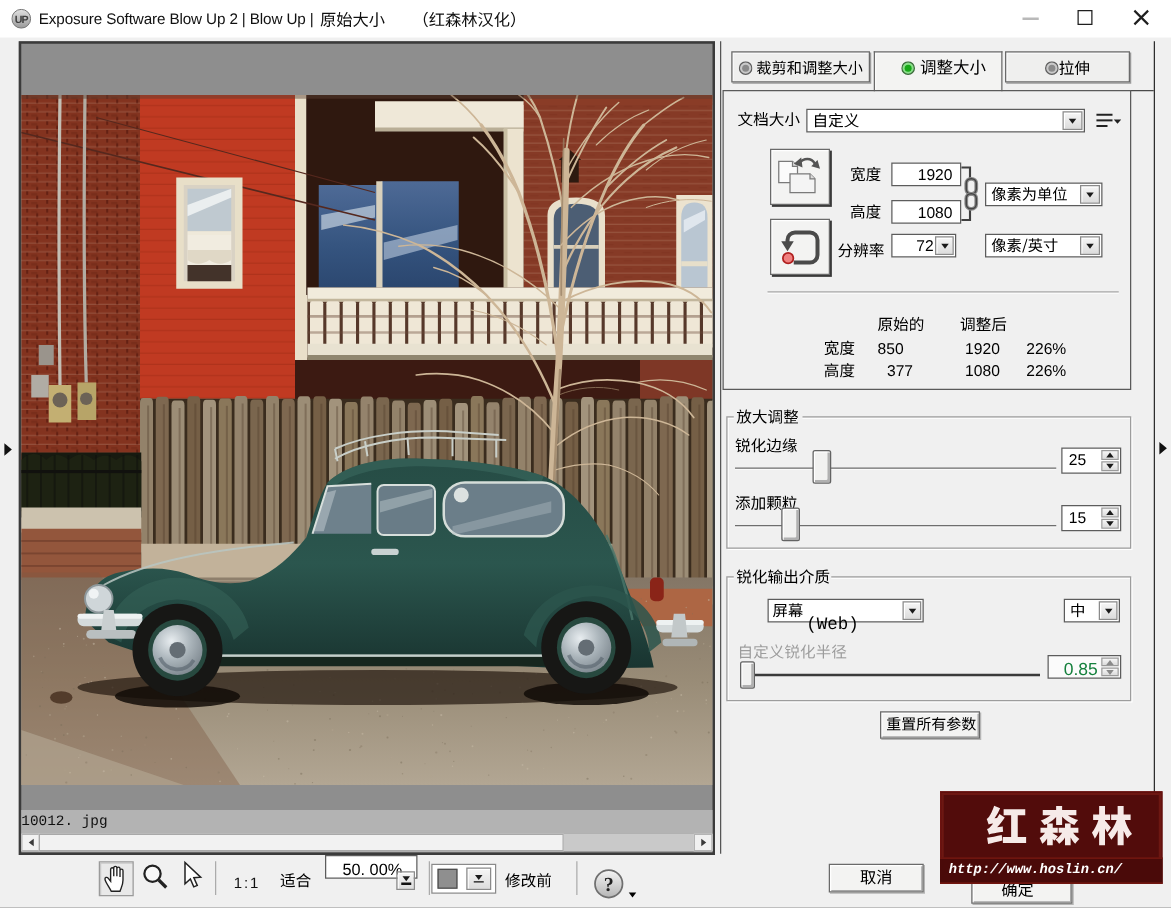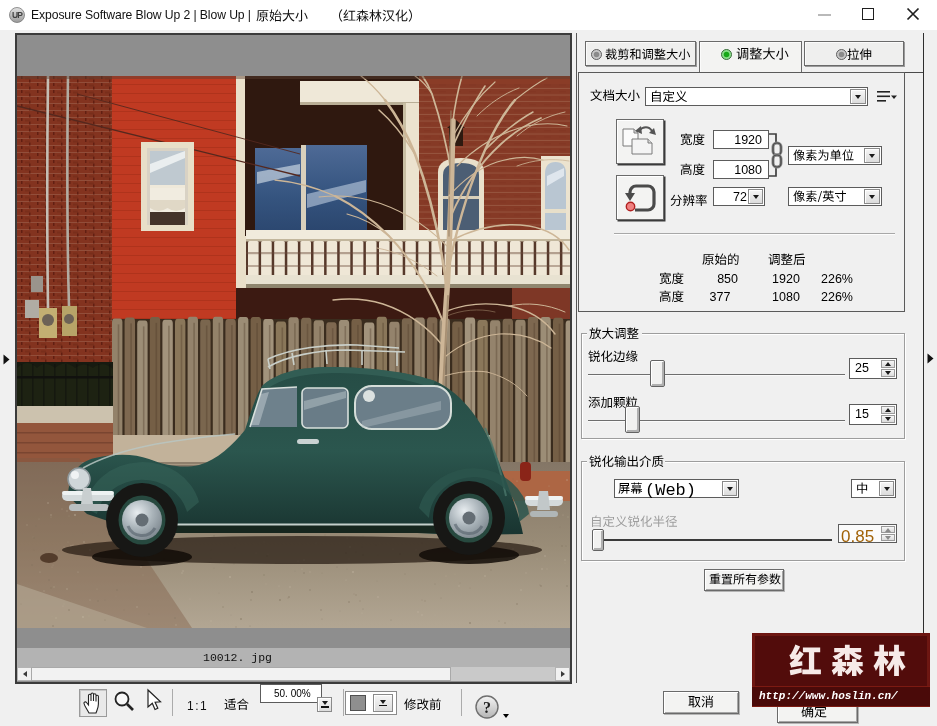--- a/index.html
+++ b/index.html
@@ -33,21 +33,21 @@
 <svg style="position:absolute;left:330px;top:9px" width="91" height="13" viewBox="0 0 91 13">
     <path d="M9 6.5C9 9 10.1 11.1 11.6 12.7L12.4 12.3C10.9 10.7 10 8.8 10 6.5C10 4.2 10.9 2.3 12.4 0.7L11.6 0.3C10.1 1.9 9 4 9 6.5Z M13.5 10.8 13.7 11.8C14.9 11.5 16.6 11.1 18.2 10.8L18.1 9.8C16.4 10.2 14.7 10.6 13.5 10.8ZM13.8 5.9C14 5.8 14.3 5.8 16 5.6C15.4 6.4 14.8 7 14.6 7.3C14.1 7.7 13.8 8 13.5 8.1C13.7 8.4 13.8 8.8 13.9 9C14.2 8.9 14.6 8.8 18.2 8.2C18.2 8 18.2 7.6 18.2 7.4L15.3 7.8C16.4 6.6 17.5 5.2 18.4 3.8L17.5 3.2C17.3 3.7 17 4.2 16.6 4.7L14.9 4.8C15.7 3.7 16.5 2.3 17.2 0.9L16.2 0.5C15.6 2.1 14.6 3.7 14.2 4.2C13.9 4.6 13.7 4.9 13.4 5C13.5 5.2 13.7 5.7 13.8 5.9ZM18.3 10.7V11.6H25.4V10.7H22.4V2.7H25.2V1.7H18.5V2.7H21.3V10.7Z M32 0.5V2H27.4V2.8H31.1C30 4 28.4 4.9 26.9 5.4C27.1 5.5 27.4 5.9 27.5 6.1C29.1 5.5 30.8 4.4 32 3.1V6.2H32.9V3.1C34.1 4.4 35.9 5.5 37.6 6.1C37.7 5.8 38 5.4 38.2 5.3C36.6 4.8 34.9 3.9 33.8 2.8H37.7V2H32.9V0.5ZM29 5.8V7.4H26.7V8.2H28.7C28.1 9.3 27.2 10.3 26.4 10.9C26.5 11.1 26.7 11.5 26.8 11.8C27.7 11.2 28.4 10.2 29 9.1V12.5H30V9.4C30.5 9.9 31.1 10.4 31.3 10.6L31.9 9.9C31.6 9.7 30.4 8.9 30 8.5V8.2H31.9V7.4H30V5.8ZM34.7 5.8V7.4H32.4V8.2H34.1C33.5 9.5 32.5 10.6 31.4 11.2C31.6 11.4 31.9 11.7 32 11.9C33 11.3 34 10.1 34.7 8.8V12.5H35.6V8.8C36.3 10 37.2 11.2 38 11.9C38.2 11.6 38.5 11.3 38.7 11.1C37.8 10.5 36.8 9.4 36.1 8.2H38.4V7.4H35.6V5.8Z M47.8 0.5V3.3H45.4V4.3H47.6C46.9 6.3 45.7 8.5 44.5 9.7C44.7 9.9 45 10.3 45.1 10.6C46.1 9.5 47.1 7.9 47.8 6.1V12.5H48.7V6C49.3 7.7 50.1 9.3 50.9 10.3C51.1 10 51.4 9.7 51.6 9.5C50.6 8.4 49.6 6.3 49 4.3H51.2V3.3H48.7V0.5ZM42 0.5V3.3H39.7V4.3H41.9C41.4 6.1 40.4 8.1 39.4 9.2C39.5 9.4 39.8 9.8 39.9 10.1C40.7 9.2 41.5 7.6 42 6.1V12.5H43V5.7C43.5 6.4 44.2 7.3 44.5 7.8L45.1 6.9C44.8 6.5 43.4 4.9 43 4.5V4.3H44.9V3.3H43V0.5Z M53.2 1.4C54.1 1.8 55.1 2.4 55.6 2.9L56.1 2.1C55.6 1.7 54.5 1.1 53.7 0.7ZM52.5 5C53.4 5.3 54.4 6 55 6.4L55.5 5.6C54.9 5.2 53.8 4.6 53 4.3ZM52.9 11.6 53.7 12.3C54.5 11.1 55.4 9.5 56 8.1L55.4 7.5C54.6 8.9 53.6 10.6 52.9 11.6ZM56.7 1.5V2.4H57.3L57.2 2.4C57.8 4.9 58.6 7.1 59.8 8.9C58.6 10.2 57.2 11.1 55.7 11.7C55.9 11.9 56.1 12.2 56.2 12.5C57.8 11.8 59.2 10.9 60.4 9.6C61.3 10.8 62.5 11.8 64 12.4C64.1 12.2 64.4 11.8 64.6 11.6C63.2 11 62 10.1 61 8.9C62.4 7.1 63.3 4.8 63.8 1.7L63.2 1.5L63 1.5ZM58.2 2.4H62.8C62.3 4.8 61.5 6.6 60.4 8.1C59.4 6.5 58.6 4.6 58.2 2.4Z M76.3 2.4C75.4 3.8 74.1 5.1 72.7 6.2V0.8H71.7V6.9C70.9 7.5 70 8 69.2 8.4C69.4 8.6 69.7 9 69.9 9.2C70.5 8.9 71.1 8.5 71.7 8.1V10.4C71.7 11.8 72.1 12.2 73.4 12.2C73.7 12.2 75.4 12.2 75.7 12.2C77.1 12.2 77.4 11.4 77.5 9C77.2 8.9 76.8 8.7 76.5 8.5C76.4 10.7 76.3 11.3 75.7 11.3C75.3 11.3 73.8 11.3 73.5 11.3C72.9 11.3 72.7 11.1 72.7 10.4V7.4C74.4 6.2 76 4.7 77.2 3ZM69.1 0.5C68.3 2.5 67 4.4 65.5 5.7C65.8 5.9 66.1 6.4 66.2 6.6C66.7 6.1 67.2 5.6 67.7 4.9V12.5H68.7V3.4C69.2 2.6 69.7 1.7 70 0.8Z M82 6.5C82 4 80.9 1.9 79.4 0.3L78.6 0.7C80.1 2.3 81 4.2 81 6.5C81 8.8 80.1 10.7 78.6 12.3L79.4 12.7C80.9 11.1 82 9 82 6.5Z" fill="#111"></path>
   </svg>
 <div class="ab" style="left:818px;top:14px;width:13px;height:2px;background:#b9b9b9"></div>
 <div class="ab" style="left:862px;top:8px;width:12px;height:12px;border:1.6px solid #1f1f1f"></div>
 <svg class="ab" style="left:906px;top:7px" width="14" height="14" viewBox="0 0 14 14">
 <path d="M1.5 1.5 L12.5 12.5 M12.5 1.5 L1.5 12.5" stroke="#1f1f1f" stroke-width="1.7"></path>
   </svg>
 <div class="ab" style="left:15px;top:33px;width:557px;height:651px;border:2px solid #3b3b3b;background:#8e8e8e"></div>
 <div class="ab" style="left:17px;top:648px;width:553px;height:19px;background:#b3b3b3"></div>
-<div class="ab" style="left:17px;top:651px;width:441px;text-align:center;font-size:11.5px;color:#111;font-family:'Liberation Mono',monospace">10012. jpg</div>
+<div class="ab" style="left:17px;top:651px;width:441px;text-align:left;font-size:11.5px;color:#111;font-family:'Liberation Mono',monospace">10012. jpg</div>
 <div class="ab" style="left:17px;top:667px;width:553px;height:14px;background:#c9c9c9"></div>
 <div class="ab" style="left:17px;top:667px;width:15px;height:14px;background:#f1f1f1;border:1px solid #b4b4b4;display:flex;align-items:center;justify-content:center">
     <div style="width:0;height:0;border-top:3.5px solid transparent;border-bottom:3.5px solid transparent;border-right:4.5px solid #3a3a3a"></div>
   </div>
 <div class="ab" style="left:555px;top:667px;width:15px;height:14px;background:#f1f1f1;border:1px solid #b4b4b4;display:flex;align-items:center;justify-content:center">
     <div style="width:0;height:0;border-top:3.5px solid transparent;border-bottom:3.5px solid transparent;border-left:4.5px solid #3a3a3a"></div>
   </div>
 <div class="ab" style="left:31px;top:667px;width:420px;height:14px;background:#f2f2f2;border:1px solid #a9a9a9"></div>
 <div class="ab" style="left:576px;top:33px;width:1px;height:650px;background:#565656"></div>
 <svg class="ab" style="left:3px;top:354px" width="7" height="11" viewBox="0 0 7 11">
@@ -789,21 +789,21 @@
   </svg>
 <svg style="position:absolute;left:768px;top:253px" width="38" height="12" viewBox="0 0 38 12">
     <path d="M1.3 1.3C2 1.9 2.8 2.8 3.2 3.3L3.9 2.7C3.5 2.1 2.6 1.3 1.9 0.8ZM0.5 4.4V5.3H2.3V9.7C2.3 10.3 1.9 10.8 1.6 11C1.8 11.2 2.1 11.5 2.2 11.7C2.4 11.4 2.7 11.2 4.3 9.9C4.1 10.4 3.9 11 3.5 11.5C3.7 11.6 4.1 11.8 4.2 12C5.5 10.3 5.6 7.7 5.6 5.7V1.9H10.7V10.9C10.7 11.1 10.6 11.1 10.5 11.1C10.3 11.1 9.7 11.1 9 11.1C9.2 11.3 9.3 11.7 9.3 12C10.2 12 10.8 11.9 11.1 11.8C11.4 11.7 11.6 11.4 11.6 10.9V1.1H4.8V5.7C4.8 6.9 4.8 8.3 4.4 9.6C4.3 9.4 4.2 9.1 4.1 8.9L3.2 9.7V4.4ZM7.8 2.3V3.3H6.4V4H7.8V5.3H6.1V6H10.2V5.3H8.5V4H9.9V3.3H8.5V2.3ZM6.4 7.1V10.6H7.1V10H9.8V7.1ZM7.1 7.8H9V9.3H7.1Z M15.2 8.8V10.9H13.1V11.7H24.4V10.9H19.2V9.8H22.8V9.1H19.2V8.1H23.6V7.3H13.9V8.1H18.3V10.9H16.1V8.8ZM13.6 2.6V4.8H15.4C14.8 5.5 13.8 6.1 13 6.5C13.2 6.6 13.4 6.9 13.5 7.1C14.3 6.8 15.1 6.1 15.7 5.5V7H16.5V5.4C17.1 5.7 17.8 6.1 18.2 6.5L18.6 5.9C18.2 5.6 17.5 5.1 16.9 4.8L16.5 5.3V4.8H18.6V2.6H16.5V2H18.9V1.3H16.5V0.5H15.7V1.3H13.2V2H15.7V2.6ZM14.3 3.3H15.7V4.2H14.3ZM16.5 3.3H17.8V4.2H16.5ZM20.5 2.7H22.7C22.5 3.4 22.1 4 21.7 4.6C21.2 4 20.8 3.3 20.5 2.7ZM20.5 0.5C20.1 1.8 19.5 2.9 18.7 3.7C18.9 3.8 19.2 4.2 19.3 4.3C19.6 4.1 19.8 3.8 20.1 3.4C20.3 4 20.7 4.6 21.1 5.1C20.5 5.7 19.7 6.1 18.7 6.4C18.9 6.6 19.1 7 19.2 7.1C20.2 6.8 21 6.3 21.7 5.7C22.3 6.3 23.1 6.8 24 7.2C24.1 6.9 24.4 6.6 24.5 6.4C23.6 6.1 22.9 5.7 22.3 5.2C22.9 4.5 23.3 3.7 23.6 2.7H24.4V1.9H20.9C21.1 1.5 21.2 1.1 21.3 0.7Z M26.9 1.6V4.9C26.9 6.8 26.8 9.5 25.4 11.4C25.6 11.5 26 11.8 26.2 12C27.6 10 27.8 7 27.8 4.9H36.9V4H27.8V2.4C30.7 2.2 33.9 1.9 36.1 1.4L35.3 0.6C33.3 1.1 29.9 1.4 26.9 1.6ZM28.9 6.6V12H29.8V11.4H35V12H36V6.6ZM29.8 10.5V7.5H35V10.5Z" fill="#000"></path>
   </svg>
 <svg style="position:absolute;left:659px;top:272px" width="25" height="12" viewBox="0 0 25 12">
     <path d="M6.5 8.6V10.6C6.5 11.6 6.9 11.8 8.2 11.8C8.4 11.8 10.2 11.8 10.5 11.8C11.6 11.8 11.9 11.4 12 9.5C11.8 9.4 11.4 9.3 11.2 9.1C11.1 10.8 11 11 10.4 11C10 11 8.5 11 8.2 11C7.6 11 7.5 11 7.5 10.6V8.6ZM5.5 7V8C5.5 9.1 5.2 10.4 0.5 11.4C0.8 11.6 1 12 1.2 12.2C6 11.1 6.5 9.4 6.5 8.1V7ZM2.5 5.8V9.7H3.5V6.6H9V9.7H10V5.8ZM5.4 0.6C5.6 0.9 5.7 1.3 5.9 1.6H1V3.9H1.8V2.4H10.7V3.9H11.6V1.6H7C6.9 1.2 6.6 0.7 6.4 0.4ZM7.5 2.9V3.7H5.1V2.9H4.1V3.7H2.2V4.4H4.1V5.3H5.1V4.4H7.5V5.4H8.4V4.4H10.4V3.7H8.4V2.9Z M17.3 2.9V4H15.3V4.8H17.3V6.9H22.2V4.8H24.2V4H22.2V2.9H21.3V4H18.2V2.9ZM21.3 4.8V6.1H18.2V4.8ZM22 8.5C21.4 9.1 20.6 9.6 19.7 10C18.9 9.6 18.1 9.1 17.6 8.5ZM15.5 7.7V8.5H17.1L16.7 8.6C17.2 9.3 17.9 9.9 18.7 10.4C17.5 10.8 16.2 11 14.9 11.1C15 11.3 15.2 11.7 15.3 11.9C16.8 11.8 18.4 11.4 19.7 10.9C20.9 11.5 22.4 11.8 24 12C24.1 11.8 24.3 11.4 24.5 11.2C23.1 11.1 21.9 10.8 20.8 10.4C21.9 9.8 22.8 9 23.3 8L22.8 7.7L22.6 7.7ZM18.4 0.7C18.6 1 18.8 1.4 18.9 1.7H14.1V5.1C14.1 7 14 9.7 13 11.6C13.2 11.7 13.6 11.8 13.8 12C14.8 10 15 7.1 15 5.1V2.6H24.4V1.7H20C19.8 1.3 19.6 0.8 19.4 0.4Z" fill="#000"></path>
   </svg>
 <svg style="position:absolute;left:659px;top:290px" width="25" height="12" viewBox="0 0 25 12">
     <path d="M3.6 4H9V5.1H3.6ZM2.6 3.3V5.8H10V3.3ZM5.5 0.7 5.9 1.8H0.7V2.6H11.7V1.8H6.9C6.8 1.4 6.6 0.9 6.4 0.5ZM1.2 6.5V12H2.1V7.3H10.4V11C10.4 11.2 10.3 11.2 10.2 11.2C10 11.2 9.4 11.2 8.9 11.2C9 11.4 9.1 11.7 9.2 11.9C10 11.9 10.5 11.9 10.9 11.8C11.2 11.7 11.3 11.5 11.3 11V6.5ZM3.5 8.1V11.3H4.4V10.6H8.8V8.1ZM4.4 8.8H8V9.9H4.4Z M17.3 2.9V4H15.3V4.8H17.3V6.9H22.2V4.8H24.2V4H22.2V2.9H21.3V4H18.2V2.9ZM21.3 4.8V6.1H18.2V4.8ZM22 8.5C21.4 9.1 20.6 9.6 19.7 10C18.9 9.6 18.1 9.1 17.6 8.5ZM15.5 7.7V8.5H17.1L16.7 8.6C17.2 9.3 17.9 9.9 18.7 10.4C17.5 10.8 16.2 11 14.9 11.1C15 11.3 15.2 11.7 15.3 11.9C16.8 11.8 18.4 11.4 19.7 10.9C20.9 11.5 22.4 11.8 24 12C24.1 11.8 24.3 11.4 24.5 11.2C23.1 11.1 21.9 10.8 20.8 10.4C21.9 9.8 22.8 9 23.3 8L22.8 7.7L22.6 7.7ZM18.4 0.7C18.6 1 18.8 1.4 18.9 1.7H14.1V5.1C14.1 7 14 9.7 13 11.6C13.2 11.7 13.6 11.8 13.8 12C14.8 10 15 7.1 15 5.1V2.6H24.4V1.7H20C19.8 1.3 19.6 0.8 19.4 0.4Z" fill="#000"></path>
   </svg>
-<div class="ab" style="left:702px;top:272px;width:36px;text-align:right;font-size:12.5px">850</div>
+<div class="ab" style="left:702px;top:272px;width:36px;text-align:left;font-size:12.5px">850</div>
 <div class="ab" style="left:765px;top:272px;width:42px;text-align:center;font-size:12.5px">1920</div>
 <div class="ab" style="left:816px;top:272px;width:42px;text-align:center;font-size:12.5px">226%</div>
 <div class="ab" style="left:702px;top:290px;width:36px;text-align:center;font-size:12.5px">377</div>
 <div class="ab" style="left:765px;top:290px;width:42px;text-align:center;font-size:12.5px">1080</div>
 <div class="ab" style="left:816px;top:290px;width:42px;text-align:center;font-size:12.5px">226%</div>
 <div class="ab fset" style="left:581px;top:333px;width:324px;height:106px"></div>
 <div class="ab" style="left:587px;top:327px;width:55px;height:13px;background:#f0f0f0"></div>
 <svg style="position:absolute;left:589px;top:327px" width="50" height="12" viewBox="0 0 50 12">
     <path d="M2.6 0.7C2.8 1.2 3.1 2 3.2 2.4L4.1 2.1C4 1.7 3.7 1 3.4 0.5ZM0.6 2.5V3.4H2V6C2 7.8 1.8 9.8 0.3 11.4C0.5 11.5 0.9 11.8 1 12C2.7 10.2 2.9 8.1 2.9 6V5.9H4.6C4.5 9.4 4.5 10.6 4.2 10.9C4.2 11 4 11 3.9 11C3.7 11 3.2 11 2.7 11C2.8 11.2 2.9 11.6 2.9 11.9C3.5 11.9 4 11.9 4.3 11.8C4.6 11.8 4.8 11.7 5.1 11.4C5.4 11 5.5 9.6 5.5 5.5C5.5 5.4 5.5 5.1 5.5 5.1H2.9V3.4H6.1V2.5ZM7.8 3.7H10.2C9.9 5.3 9.5 6.6 9 7.8C8.4 6.6 8 5.3 7.8 3.8ZM7.7 0.5C7.3 2.7 6.6 4.8 5.6 6.1C5.8 6.2 6.1 6.6 6.3 6.8C6.6 6.3 6.9 5.8 7.2 5.2C7.5 6.5 7.9 7.7 8.4 8.7C7.7 9.8 6.7 10.6 5.4 11.2C5.6 11.4 5.9 11.8 5.9 12C7.2 11.4 8.2 10.6 8.9 9.6C9.6 10.6 10.4 11.4 11.5 12C11.6 11.7 11.9 11.4 12.1 11.2C11 10.7 10.2 9.8 9.5 8.7C10.3 7.4 10.8 5.7 11.1 3.7H12V2.8H8.1C8.3 2.1 8.5 1.4 8.6 0.6Z M18.3 0.5C18.2 1.5 18.3 2.8 18.1 4.1H13.3V5H17.9C17.4 7.4 16.2 9.8 13 11.2C13.3 11.4 13.6 11.7 13.8 12C16.8 10.6 18.1 8.2 18.8 5.8C19.7 8.6 21.4 10.8 23.8 12C23.9 11.7 24.2 11.3 24.5 11.1C22.1 10.1 20.4 7.8 19.5 5H24.3V4.1H19.1C19.2 2.8 19.3 1.5 19.3 0.5Z M26.3 1.3C27 1.9 27.8 2.8 28.2 3.3L28.9 2.7C28.5 2.1 27.6 1.3 26.9 0.8ZM25.5 4.4V5.3H27.3V9.7C27.3 10.3 26.9 10.8 26.6 11C26.8 11.2 27.1 11.5 27.2 11.7C27.4 11.4 27.6 11.2 29.3 9.9C29.1 10.4 28.9 11 28.5 11.5C28.7 11.6 29.1 11.8 29.2 12C30.4 10.3 30.6 7.7 30.6 5.7V1.9H35.7V10.9C35.7 11.1 35.6 11.1 35.5 11.1C35.3 11.1 34.7 11.1 34 11.1C34.2 11.3 34.3 11.7 34.3 12C35.2 12 35.8 11.9 36.1 11.8C36.4 11.7 36.5 11.4 36.5 10.9V1.1H29.8V5.7C29.8 6.9 29.8 8.3 29.4 9.6C29.3 9.4 29.2 9.1 29.1 8.9L28.2 9.7V4.4ZM32.8 2.3V3.3H31.4V4H32.8V5.3H31.1V6H35.2V5.3H33.5V4H34.9V3.3H33.5V2.3ZM31.4 7.1V10.6H32.1V10H34.8V7.1ZM32.1 7.8H34V9.3H32.1Z M40.1 8.8V10.9H38.1V11.7H49.4V10.9H44.2V9.8H47.8V9.1H44.2V8.1H48.6V7.3H38.9V8.1H43.3V10.9H41V8.8ZM38.6 2.6V4.8H40.4C39.8 5.5 38.9 6.1 38 6.5C38.2 6.6 38.4 6.9 38.5 7.1C39.3 6.8 40.1 6.1 40.7 5.5V7H41.5V5.4C42.1 5.7 42.8 6.1 43.2 6.5L43.6 5.9C43.2 5.6 42.5 5.1 41.9 4.8L41.5 5.3V4.8H43.6V2.6H41.5V2H43.9V1.3H41.5V0.5H40.7V1.3H38.2V2H40.7V2.6ZM39.4 3.3H40.7V4.2H39.4ZM41.5 3.3H42.8V4.2H41.5ZM45.5 2.7H47.7C47.5 3.4 47.1 4 46.7 4.6C46.2 4 45.8 3.3 45.5 2.7ZM45.5 0.5C45.1 1.8 44.5 2.9 43.7 3.7C43.9 3.8 44.2 4.2 44.3 4.3C44.6 4.1 44.8 3.8 45.1 3.4C45.3 4 45.7 4.6 46.1 5.1C45.5 5.7 44.7 6.1 43.7 6.4C43.9 6.6 44.1 7 44.2 7.1C45.2 6.8 46 6.3 46.7 5.7C47.3 6.3 48.1 6.8 49 7.2C49.1 6.9 49.4 6.6 49.5 6.4C48.6 6.1 47.9 5.7 47.3 5.2C47.9 4.5 48.3 3.7 48.6 2.7H49.4V1.9H45.9C46.1 1.5 46.2 1.1 46.3 0.7Z" fill="#000"></path>
   </svg>
@@ -829,37 +829,37 @@
     </div></div>
 <div class="ab fset" style="left:581px;top:461px;width:324px;height:100px"></div>
 <div class="ab" style="left:587px;top:455px;width:78px;height:13px;background:#f0f0f0"></div>
 <svg style="position:absolute;left:589px;top:455px" width="75" height="12" viewBox="0 0 75 12">
     <path d="M6.5 3.8H10.4V6.1H6.5ZM2.2 0.5C1.8 1.7 1.1 2.8 0.4 3.6C0.6 3.8 0.8 4.2 0.9 4.4C1.3 4 1.7 3.4 2 2.8H5V1.9H2.5C2.7 1.5 2.8 1.2 3 0.8ZM5.6 3V7H6.9C6.8 8.9 6.4 10.5 4.5 11.3C4.7 11.5 5 11.8 5.1 12C7.1 11 7.7 9.2 7.8 7H8.9V10.6C8.9 11.5 9.1 11.8 10 11.8C10.1 11.8 10.9 11.8 11.1 11.8C11.8 11.8 12 11.4 12.1 9.8C11.9 9.7 11.5 9.6 11.3 9.4C11.3 10.8 11.2 11 11 11C10.8 11 10.2 11 10.1 11C9.8 11 9.8 10.9 9.8 10.6V7H11.4V3H10C10.3 2.4 10.7 1.5 11 0.8L10.1 0.5C9.8 1.2 9.4 2.3 9 3H7.2L8 2.6C7.8 2.1 7.3 1.2 6.8 0.5L6 0.9C6.5 1.5 6.9 2.4 7.1 3ZM2.3 11.9C2.5 11.7 2.8 11.5 4.9 10.4C4.8 10.2 4.8 9.8 4.7 9.6L3.3 10.3V7.6H4.9V6.7H3.3V5H4.7V4.2H1.3V5H2.4V6.7H0.7V7.6H2.4V10.2C2.4 10.7 2.1 11 1.9 11.1C2 11.3 2.2 11.7 2.3 11.9Z M23.3 2.3C22.5 3.6 21.3 4.9 19.9 5.9V0.7H18.9V6.7C18.1 7.2 17.3 7.7 16.5 8.1C16.8 8.3 17.1 8.6 17.2 8.8C17.8 8.5 18.4 8.2 18.9 7.8V10C18.9 11.4 19.3 11.8 20.6 11.8C20.9 11.8 22.5 11.8 22.8 11.8C24.1 11.8 24.4 10.9 24.5 8.6C24.2 8.5 23.8 8.3 23.6 8.2C23.5 10.3 23.4 10.8 22.8 10.8C22.4 10.8 21 10.8 20.7 10.8C20.1 10.8 19.9 10.7 19.9 10V7.1C21.6 6 23.1 4.5 24.2 2.9ZM16.4 0.5C15.7 2.4 14.4 4.3 13 5.5C13.2 5.7 13.5 6.2 13.7 6.4C14.1 5.9 14.6 5.3 15.1 4.7V12H16.1V3.3C16.6 2.5 17 1.6 17.3 0.8Z M34.2 5.4V9.9H34.9V5.4ZM35.8 4.9V10.9C35.8 11.1 35.7 11.1 35.6 11.1C35.4 11.1 34.9 11.1 34.3 11.1C34.5 11.3 34.6 11.7 34.6 11.9C35.3 11.9 35.8 11.9 36.1 11.8C36.4 11.6 36.5 11.4 36.5 10.9V4.9ZM25.9 6.9C26 6.8 26.4 6.7 26.8 6.7H27.7V8.4C26.9 8.6 26.1 8.8 25.5 8.9L25.7 9.8L27.7 9.3V12H28.6V9.1L29.6 8.8L29.5 8L28.6 8.2V6.7H29.6V5.8H28.6V3.9H27.7V5.8H26.6C27 5 27.3 3.9 27.5 2.8H29.6V2H27.7C27.8 1.5 27.9 1.1 27.9 0.7L27.1 0.5C27 1 27 1.5 26.9 2H25.6V2.8H26.7C26.5 3.9 26.2 4.7 26.1 5.1C26 5.6 25.8 6 25.6 6.1C25.7 6.3 25.8 6.7 25.9 6.9ZM33.2 0.5C32.4 1.8 30.9 3 29.4 3.7C29.6 3.9 29.8 4.2 30 4.4C30.3 4.2 30.6 4 31 3.8V4.3H35.6V3.7C35.9 3.9 36.2 4.1 36.6 4.3C36.7 4 37 3.7 37.2 3.5C35.9 3 34.7 2.3 33.7 1.2L34 0.8ZM31.3 3.6C32 3.1 32.7 2.5 33.2 1.8C33.9 2.5 34.6 3.1 35.3 3.6ZM32.7 5.9V6.9H31V5.9ZM30.2 5.2V11.9H31V9.4H32.7V11C32.7 11.1 32.6 11.2 32.5 11.2C32.4 11.2 32.1 11.2 31.7 11.2C31.8 11.4 31.9 11.7 31.9 11.9C32.5 11.9 32.9 11.9 33.1 11.8C33.4 11.7 33.5 11.4 33.5 11V5.2ZM31 7.6H32.7V8.7H31Z M38.8 6.7V11.3H47.7V12H48.7V6.7H47.7V10.3H44.2V5.9H48.2V1.6H47.2V5H44.2V0.5H43.2V5H40.4V1.6H39.4V5.9H43.2V10.3H39.8V6.7Z M58.1 5.4V12H59.1V5.4ZM53.5 5.4V7C53.5 8.5 53.2 10.1 50.9 11.3C51.1 11.5 51.5 11.8 51.6 12C54.2 10.7 54.5 8.7 54.5 7V5.4ZM56.2 0.4C55.1 2.4 52.7 4.2 50.4 5C50.6 5.3 50.8 5.7 50.9 5.9C52.9 5.1 54.9 3.6 56.2 2C57.5 3.6 59.5 5.1 61.5 5.8C61.7 5.5 62 5.1 62.2 4.9C60.1 4.3 57.9 2.8 56.8 1.2L57 0.9Z M69.9 10.1C71.2 10.6 72.8 11.4 73.6 11.9L74.3 11.3C73.4 10.8 71.8 10 70.6 9.6ZM69.3 6.6V7.8C69.3 8.8 69 10.2 65.2 11.3C65.4 11.4 65.7 11.8 65.8 12C69.8 10.8 70.2 9.1 70.2 7.8V6.6ZM66.1 5.2V9.6H67.1V6.1H72.5V9.6H73.4V5.2H69.8L70 4H74.4V3.2H70.1L70.2 1.8C71.5 1.7 72.7 1.5 73.6 1.3L72.9 0.6C70.9 1 67.3 1.3 64.2 1.4V4.9C64.2 6.8 64.1 9.5 63 11.4C63.2 11.5 63.6 11.7 63.8 11.8C65 9.9 65.2 7 65.2 4.9V4H69.1L68.9 5.2ZM69.1 3.2H65.2V2.2C66.5 2.2 67.9 2 69.2 1.9Z" fill="#000"></path>
   </svg>
 <div class="ab sunk" style="left:614px;top:479px;width:125px;height:19px"></div>
 <svg style="position:absolute;left:618px;top:482px" width="25" height="12" viewBox="0 0 25 12">
     <path d="M4.3 4.3C4.6 4.7 4.8 5.3 5 5.6L5.9 5.3C5.7 4.9 5.4 4.4 5.1 4.1ZM2.6 1.9H10V3.1H2.6ZM1.7 1.1V5.2C1.7 7 1.6 9.5 0.4 11.3C0.6 11.4 1 11.7 1.2 11.8C2.4 10 2.6 7.2 2.6 5.2V3.9H11V1.1ZM9.1 4C8.9 4.5 8.6 5.1 8.3 5.6H3.1V6.4H5V7.6L5 8.1H2.8V8.9H4.9C4.6 9.7 4.1 10.5 2.6 11.1C2.9 11.3 3.1 11.6 3.3 11.8C5 11.1 5.6 10 5.8 8.9H8.4V11.8H9.3V8.9H11.6V8.1H9.3V6.4H11.3V5.6H9.2C9.5 5.2 9.8 4.8 10.1 4.3ZM8.4 8.1H5.9L5.9 7.7V6.4H8.4Z M15.3 4.8H21.7V5.6H15.3ZM15.3 3.5H21.7V4.3H15.3ZM17.9 7.7V8.5H15.7C16 8.3 16.3 8 16.6 7.7ZM18.9 7.7H20.4C20.6 8 20.9 8.3 21.3 8.5H18.9ZM14.4 2.9V6.3H16.6C16.5 6.5 16.3 6.7 16.1 6.9H13V7.7H15.4C14.7 8.3 13.8 8.9 12.7 9.3C12.9 9.5 13.1 9.8 13.2 10C13.8 9.7 14.4 9.4 14.9 9.1V11.4H15.8V9.3H17.9V11.8H18.9V9.3H21.3V10.5C21.3 10.7 21.2 10.7 21.1 10.7C21 10.7 20.5 10.7 20 10.7C20.1 10.9 20.2 11.1 20.2 11.4C21 11.4 21.5 11.4 21.8 11.3C22.1 11.1 22.2 10.9 22.2 10.5V9.2C22.7 9.5 23.2 9.7 23.7 9.9C23.8 9.6 24 9.3 24.2 9.2C23.2 8.9 22.1 8.3 21.4 7.7H23.9V6.9H17.2C17.4 6.7 17.5 6.5 17.6 6.3H22.6V2.9ZM20 0.5V1.3H16.8V0.5H15.9V1.3H13.1V2.1H15.9V2.6H16.8V2.1H20V2.6H20.9V2.1H23.8V1.3H20.9V0.5Z" fill="#000"></path>
   </svg>
-<div class="ab" style="left:645px;top:481px;font-size:17px;font-family:'Liberation Mono',monospace">(Web)</div>
+<div class="ab" style="left:645px;top:492px;font-size:14px;font-family:'Liberation Mono',monospace">(Web)</div>
 <div class="ab dbtn" style="left:722px;top:481px;width:15px;height:15px;display:flex;align-items:center;justify-content:center">
     <div class="tri"></div>
   </div>
 <div class="ab sunk" style="left:851px;top:479px;width:45px;height:19px"></div>
 <svg style="position:absolute;left:856px;top:482px" width="12" height="12" viewBox="0 0 12 12">
     <path d="M5.6 0.5V2.7H1.2V8.5H2.1V7.8H5.6V11.8H6.6V7.8H10.1V8.5H11.1V2.7H6.6V0.5ZM2.1 6.9V3.6H5.6V6.9ZM10.1 6.9H6.6V3.6H10.1Z" fill="#000"></path>
   </svg>
 <div class="ab dbtn" style="left:879px;top:481px;width:15px;height:15px;display:flex;align-items:center;justify-content:center">
     <div class="tri"></div>
   </div>
 <svg style="position:absolute;left:590px;top:515px" width="88" height="12" viewBox="0 0 88 12">
     <path d="M3 5.9H9.7V7.7H3ZM3 5V3.1H9.7V5ZM3 8.6H9.7V10.4H3ZM5.7 0.5C5.6 1 5.4 1.7 5.2 2.2H2V12H3V11.3H9.7V11.9H10.7V2.2H6.2C6.4 1.7 6.6 1.2 6.8 0.6Z M15.3 6.3C15 8.5 14.3 10.3 12.9 11.4C13.2 11.6 13.6 11.9 13.7 12C14.6 11.3 15.2 10.4 15.6 9.2C16.7 11.4 18.6 11.8 21.2 11.8H24.1C24.2 11.5 24.4 11.1 24.5 10.8C23.9 10.9 21.7 10.9 21.3 10.9C20.5 10.9 19.9 10.8 19.2 10.7V8.2H23V7.3H19.2V5.3H22.4V4.3H15.1V5.3H18.2V10.4C17.2 10.1 16.4 9.3 15.9 8C16.1 7.5 16.2 7 16.2 6.4ZM17.8 0.7C18 1 18.3 1.5 18.4 1.9H13.5V4.6H14.4V2.8H23V4.6H24V1.9H19.5C19.4 1.5 19 0.9 18.8 0.4Z M30.2 0.8C30.6 1.7 31.2 3 31.4 3.8L32.2 3.4C32 2.6 31.4 1.4 31 0.4ZM34.9 1.4C34.1 3.8 33 5.9 31.3 7.7C29.7 6.1 28.5 4.1 27.7 1.9L26.8 2.2C27.7 4.5 29 6.6 30.6 8.3C29.2 9.5 27.5 10.5 25.4 11.2C25.6 11.4 25.9 11.8 26 12C28.1 11.2 29.9 10.2 31.3 9C32.7 10.3 34.4 11.3 36.4 12C36.5 11.7 36.8 11.3 37 11.2C35.1 10.6 33.4 9.6 32 8.3C33.8 6.5 35 4.3 35.9 1.7Z M44 3.8H47.9V6.1H44ZM39.7 0.5C39.3 1.7 38.6 2.8 37.9 3.6C38.1 3.8 38.3 4.2 38.4 4.4C38.8 4 39.2 3.4 39.5 2.8H42.5V1.9H40C40.2 1.5 40.3 1.2 40.5 0.8ZM43.1 3V7H44.4C44.2 8.9 43.9 10.5 42 11.3C42.2 11.5 42.5 11.8 42.6 12C44.6 11 45.1 9.2 45.3 7H46.4V10.6C46.4 11.5 46.6 11.8 47.5 11.8C47.6 11.8 48.4 11.8 48.5 11.8C49.3 11.8 49.5 11.4 49.6 9.8C49.4 9.7 49 9.6 48.8 9.4C48.8 10.8 48.7 11 48.5 11C48.3 11 47.7 11 47.6 11C47.3 11 47.3 10.9 47.3 10.6V7H48.9V3H47.5C47.8 2.4 48.2 1.5 48.5 0.8L47.6 0.5C47.3 1.2 46.9 2.3 46.5 3H44.7L45.5 2.6C45.3 2.1 44.8 1.2 44.3 0.5L43.5 0.9C44 1.5 44.4 2.4 44.6 3ZM39.8 11.9C40 11.7 40.3 11.5 42.4 10.4C42.3 10.2 42.2 9.8 42.2 9.6L40.8 10.3V7.6H42.4V6.7H40.8V5H42.2V4.2H38.8V5H39.9V6.7H38.2V7.6H39.9V10.2C39.9 10.7 39.6 11 39.4 11.1C39.5 11.3 39.7 11.7 39.8 11.9Z M60.8 2.3C60 3.6 58.8 4.9 57.5 5.9V0.7H56.5V6.7C55.6 7.2 54.8 7.7 54 8.1C54.3 8.3 54.6 8.6 54.7 8.8C55.3 8.5 55.9 8.2 56.5 7.8V10C56.5 11.4 56.8 11.8 58.1 11.8C58.4 11.8 60 11.8 60.3 11.8C61.6 11.8 61.9 10.9 62 8.6C61.7 8.5 61.3 8.3 61.1 8.2C61 10.3 60.9 10.8 60.2 10.8C59.9 10.8 58.5 10.8 58.2 10.8C57.6 10.8 57.5 10.7 57.5 10V7.1C59.1 6 60.6 4.5 61.7 2.9ZM53.9 0.5C53.1 2.4 51.9 4.3 50.5 5.5C50.7 5.7 51 6.2 51.1 6.4C51.6 5.9 52.1 5.3 52.6 4.7V12H53.6V3.3C54 2.5 54.5 1.6 54.8 0.8Z M64.3 1.2C64.9 2 65.5 3.2 65.8 4L66.7 3.6C66.4 2.8 65.8 1.7 65.2 0.8ZM72.2 0.8C71.9 1.7 71.2 2.9 70.7 3.7L71.5 4C72 3.2 72.7 2.1 73.2 1.1ZM68.2 0.5V4.5H64V5.5H68.2V7.5H63.2V8.4H68.2V12H69.2V8.4H74.3V7.5H69.2V5.5H73.6V4.5H69.2V0.5Z M78.2 0.5C77.7 1.4 76.6 2.4 75.6 3.1C75.8 3.3 76 3.6 76.1 3.9C77.2 3.1 78.4 2 79.1 0.9ZM79.8 1.2V2H84.6C83.3 3.7 81 5 78.9 5.7C79.1 5.9 79.3 6.3 79.5 6.5C80.7 6.1 81.9 5.4 83.1 4.6C84.3 5.2 85.7 5.9 86.4 6.4L87 5.6C86.2 5.2 85 4.6 83.8 4.1C84.8 3.3 85.5 2.5 86.1 1.5L85.4 1.1L85.2 1.2ZM79.8 6.8V7.7H82.5V10.8H79V11.7H87V10.8H83.5V7.7H86.2V6.8ZM78.4 3.3C77.7 4.6 76.5 5.9 75.5 6.7C75.6 6.9 75.9 7.4 76 7.6C76.4 7.2 76.8 6.8 77.3 6.3V12H78.2V5.2C78.6 4.7 79 4.1 79.3 3.6Z" fill="#9c9c9c"></path>
   </svg>
 <div class="ab" style="left:592px;top:539px;width:240px;height:1.5px;background:#3a3a3a"></div>
 <div class="ab thumb" style="left:592px;top:529px;width:12px;height:22px"></div>
-<div class="ab" style="left:838px;top:524px;width:59px;height:19px;background:#fbfbfb;border:1px solid #5c5c5c;font-size:17px;color:#a16207;padding:2px 0 0 2px">0.85<div style="position:absolute;right:1px;top:1px;width:14px;height:7px;background:linear-gradient(#f6f6f6,#dcdcdc);border:1px solid #9a9a9a;display:flex;align-items:center;justify-content:center">
+<div class="ab" style="left:838px;top:524px;width:59px;height:19px;background:#fbfbfb;border:1px solid #5c5c5c;font-size:14px;color:#15803d;padding:2px 0 0 12px">0.85<div style="position:absolute;right:1px;top:1px;width:14px;height:7px;background:linear-gradient(#f6f6f6,#dcdcdc);border:1px solid #9a9a9a;display:flex;align-items:center;justify-content:center">
       <div style="width:0;height:0;border-left:3px solid transparent;border-right:3px solid transparent;border-bottom:4px solid #8a8a8a"></div>
     </div><div style="position:absolute;right:1px;bottom:1px;width:14px;height:7px;background:linear-gradient(#f6f6f6,#dcdcdc);border:1px solid #9a9a9a;display:flex;align-items:center;justify-content:center">
       <div style="width:0;height:0;border-left:3px solid transparent;border-right:3px solid transparent;border-top:4px solid #8a8a8a"></div>
     </div></div>
 <div class="ab raise" style="left:704px;top:569px;width:80px;height:22px"></div>
 <svg style="position:absolute;left:709px;top:573px" width="72" height="12" viewBox="0 0 72 12">
     <path d="M1.9 4.1V7.8H5.5V8.6H1.5V9.4H5.5V10.4H0.6V11.1H11.4V10.4H6.4V9.4H10.6V8.6H6.4V7.8H10.2V4.1H6.4V3.3H11.3V2.6H6.4V1.7C7.8 1.6 9.1 1.4 10.2 1.2L9.7 0.6C7.8 0.9 4.4 1.1 1.6 1.2C1.7 1.4 1.8 1.7 1.8 1.9C3 1.9 4.2 1.8 5.5 1.8V2.6H0.7V3.3H5.5V4.1ZM2.8 6.2H5.5V7.2H2.8ZM6.4 6.2H9.3V7.2H6.4ZM2.8 4.7H5.5V5.6H2.8ZM6.4 4.7H9.3V5.6H6.4Z M19.8 1.6H21.8V2.7H19.8ZM17 1.6H19V2.7H17ZM14.3 1.6H16.2V2.7H14.3ZM14.3 5.4V10.5H12.7V11.2H23.3V10.5H21.7V5.4H17.9L18.1 4.7H23.1V4H18.2L18.4 3.3H22.7V0.9H13.4V3.3H17.4L17.4 4H12.8V4.7H17.2L17.1 5.4ZM15.1 10.5V9.7H20.8V10.5ZM15.1 7.3H20.8V8H15.1ZM15.1 6.7V6H20.8V6.7ZM15.1 8.5H20.8V9.2H15.1Z M30.4 1.7V5.7C30.4 7.4 30.3 9.5 28.8 10.9C29 11.1 29.4 11.4 29.5 11.5C31.1 10 31.3 7.5 31.3 5.7V5.4H33.2V11.5H34.1V5.4H35.5V4.5H31.3V2.4C32.7 2.1 34.2 1.8 35.3 1.4L34.7 0.6C33.7 1.1 31.9 1.5 30.4 1.7ZM26.1 6.2V5.9V4.3H28.4V6.2ZM29.3 0.7C28.3 1.2 26.6 1.5 25.2 1.7V5.9C25.2 7.4 25.1 9.5 24.3 11C24.5 11.1 24.9 11.4 25.1 11.5C25.8 10.3 26 8.6 26 7H29.3V3.5H26.1V2.3C27.4 2.2 28.9 1.9 29.9 1.5Z M40.7 0.5C40.5 1 40.4 1.5 40.2 2H36.8V2.9H39.8C39 4.5 37.9 5.9 36.5 6.9C36.6 7.1 36.9 7.4 37.1 7.6C37.8 7.1 38.5 6.4 39.1 5.7V11.5H39.9V9.1H45V10.4C45 10.6 44.9 10.6 44.7 10.6C44.5 10.6 43.8 10.7 43 10.6C43.1 10.9 43.2 11.2 43.3 11.5C44.3 11.5 45 11.5 45.3 11.4C45.7 11.2 45.9 10.9 45.9 10.4V4.3H40C40.3 3.8 40.5 3.4 40.8 2.9H47.3V2H41.1C41.3 1.6 41.5 1.1 41.6 0.7ZM39.9 7.1H45V8.4H39.9ZM39.9 6.3V5.1H45V6.3Z M54.6 5.7C53.8 6.3 52.2 6.9 51 7.2C51.3 7.3 51.5 7.6 51.6 7.8C52.8 7.4 54.4 6.8 55.3 6.1ZM55.6 7.2C54.6 7.9 52.6 8.6 50.9 8.9C51 9.1 51.3 9.4 51.4 9.6C53.2 9.2 55.2 8.5 56.4 7.5ZM57.1 8.4C55.8 9.7 53.1 10.5 50.1 10.8C50.3 11 50.5 11.3 50.6 11.5C53.6 11.2 56.4 10.3 57.9 8.8ZM50.1 3.5C50.4 3.4 50.8 3.3 52.8 3.2C52.7 3.6 52.5 4 52.3 4.4H48.6V5.2H51.7C50.8 6.2 49.7 7 48.5 7.5C48.7 7.7 49 8.1 49.2 8.2C50.6 7.5 51.9 6.5 52.8 5.2H55.3C56.2 6.4 57.6 7.6 59 8.2C59.1 7.9 59.4 7.6 59.6 7.4C58.4 7 57.1 6.1 56.3 5.2H59.4V4.4H53.3C53.5 4 53.7 3.6 53.9 3.2L57.2 3C57.5 3.3 57.8 3.6 58 3.8L58.7 3.3C58.1 2.5 56.7 1.5 55.6 0.8L54.9 1.3C55.4 1.6 55.9 2 56.4 2.3L51.7 2.5C52.5 2 53.3 1.5 54 0.9L53.2 0.4C52.3 1.3 51.1 2 50.7 2.2C50.4 2.4 50.1 2.6 49.9 2.6C50 2.8 50.1 3.3 50.1 3.5Z M65.3 0.7C65.1 1.2 64.7 1.9 64.4 2.3L65 2.6C65.3 2.2 65.7 1.6 66.1 1ZM61.1 1C61.4 1.5 61.7 2.2 61.8 2.6L62.5 2.3C62.4 1.9 62.1 1.2 61.7 0.8ZM64.9 7.4C64.6 8.1 64.3 8.6 63.8 9C63.3 8.8 62.9 8.6 62.4 8.4C62.6 8.1 62.8 7.8 63 7.4ZM61.3 8.7C61.9 9 62.6 9.3 63.2 9.6C62.4 10.1 61.5 10.5 60.5 10.7C60.6 10.9 60.8 11.2 60.9 11.4C62 11.1 63 10.7 63.9 10C64.3 10.2 64.7 10.4 64.9 10.6L65.5 10C65.2 9.9 64.9 9.6 64.5 9.4C65.1 8.7 65.6 7.9 65.9 6.9L65.4 6.6L65.3 6.7H63.3L63.6 6.1L62.8 5.9C62.7 6.2 62.6 6.4 62.5 6.7H60.8V7.4H62.1C61.8 7.9 61.6 8.4 61.3 8.7ZM63.1 0.5V2.7H60.6V3.5H62.8C62.2 4.2 61.3 5 60.5 5.3C60.6 5.5 60.9 5.8 61 6C61.7 5.6 62.5 5 63.1 4.2V5.7H63.9V4.1C64.5 4.5 65.2 5.1 65.5 5.3L66 4.7C65.7 4.5 64.7 3.8 64.1 3.5H66.4V2.7H63.9V0.5ZM67.5 0.6C67.2 2.7 66.7 4.7 65.8 6C66 6.1 66.3 6.4 66.5 6.5C66.8 6.1 67 5.5 67.3 5C67.5 6.1 67.9 7.2 68.3 8.2C67.7 9.3 66.7 10.2 65.4 10.8C65.6 11 65.8 11.4 65.9 11.6C67.1 10.9 68.1 10.1 68.8 9C69.4 10 70.1 10.8 71.1 11.4C71.2 11.2 71.5 10.9 71.7 10.7C70.7 10.2 69.9 9.3 69.3 8.2C69.9 6.9 70.3 5.4 70.6 3.6H71.4V2.8H68C68.1 2.1 68.3 1.4 68.4 0.7ZM69.7 3.6C69.5 5 69.2 6.2 68.8 7.2C68.3 6.2 68 4.9 67.8 3.6Z" fill="#000"></path>
   </svg>
 <div class="ab" style="left:79px;top:689px;width:28px;height:28px;background:#e9e9e9;border:1px solid #9a9a9a;box-shadow:inset 1px 1px 0 #c9c9c9"></div>
 <svg class="ab" style="left:82px;top:691px" width="22" height="24" viewBox="0 0 22 24">
@@ -872,21 +872,21 @@
 <svg class="ab" style="left:141px;top:687px" width="24" height="28" viewBox="0 0 24 28">
 <path d="M7 3 L7 20 L11.3 16.2 L14 22.5 L16.8 21.3 L14.1 15.2 L19.5 14.8 Z" fill="#fff" stroke="#222" stroke-width="1.2"></path>
   </svg>
 <div class="ab sep" style="left:172px;top:689px;height:27px"></div>
 <div class="ab sep" style="left:343px;top:689px;height:27px"></div>
 <div class="ab sep" style="left:461px;top:689px;height:27px"></div>
 <div class="ab" style="left:187px;top:699px;font-size:12px;letter-spacing:1.5px;color:#111">1:1</div>
 <svg style="position:absolute;left:224px;top:698px" width="25" height="12" viewBox="0 0 25 12">
     <path d="M0.8 1.5C1.5 2.1 2.2 2.9 2.6 3.5L3.4 2.9C3 2.4 2.1 1.5 1.5 0.9ZM5.7 6.8H10.1V8.8H5.7ZM3.1 5H0.5V5.8H2.2V9.7C1.7 9.9 1.1 10.4 0.5 11L1.1 11.8C1.7 11 2.4 10.4 2.8 10.4C3.1 10.4 3.5 10.7 4 11C4.9 11.5 6 11.7 7.4 11.7C8.6 11.7 10.9 11.6 11.8 11.5C11.8 11.3 11.9 10.8 12 10.6C10.8 10.7 8.9 10.8 7.5 10.8C6.1 10.8 5 10.7 4.2 10.3C3.7 10 3.4 9.7 3.1 9.6ZM4.8 6V9.6H11V6H8.4V4.4H11.9V3.6H8.4V1.9C9.4 1.8 10.4 1.6 11.2 1.4L10.7 0.6C9.2 1 6.5 1.3 4.4 1.5C4.5 1.7 4.6 2 4.6 2.3C5.5 2.2 6.5 2.1 7.5 2V3.6H3.8V4.4H7.5V6Z M19 0.5C17.7 2.4 15.4 4.1 13 5C13.3 5.2 13.5 5.6 13.7 5.8C14.3 5.5 15 5.2 15.6 4.8V5.4H21.9V4.6C22.6 5 23.2 5.4 24 5.7C24.1 5.4 24.4 5.1 24.6 4.9C22.6 4 20.9 3 19.4 1.4L19.8 0.9ZM16 4.6C17 3.9 18 3 18.8 2.1C19.8 3.1 20.8 3.9 21.9 4.6ZM14.9 7V12H15.9V11.3H21.7V11.9H22.7V7ZM15.9 10.4V7.8H21.7V10.4Z" fill="#000"></path>
   </svg>
-<div class="ab sunk" style="left:260px;top:684px;width:62px;height:19px;font-size:10px;padding:2.5px 0 0 13px">50. 00%</div>
+<div class="ab sunk" style="left:260px;top:684px;width:74px;height:19px;font-size:13px;padding:2.5px 0 0 13px">50. 00%</div>
 <div class="ab dbtn" style="left:317px;top:697px;width:15px;height:15px;display:flex;flex-direction:column;align-items:center;justify-content:center">
     <div class="tri"></div>
     <div style="width:8px;height:1.5px;background:#111;margin-top:1px"></div>
   </div>
 <div class="ab sunk" style="left:345px;top:691px;width:52px;height:24px;border-color:#8a8a8a"></div>
 <div class="ab" style="left:350px;top:695px;width:16px;height:16px;background:#8f8f8f;border:1px solid #4f4f4f"></div>
 <div class="ab dbtn" style="left:373px;top:694px;width:20px;height:18px;display:flex;flex-direction:column;align-items:center;justify-content:center">
     <div class="tri"></div>
     <div style="width:8px;height:1.5px;background:#111;margin-top:1px"></div>
   </div>

